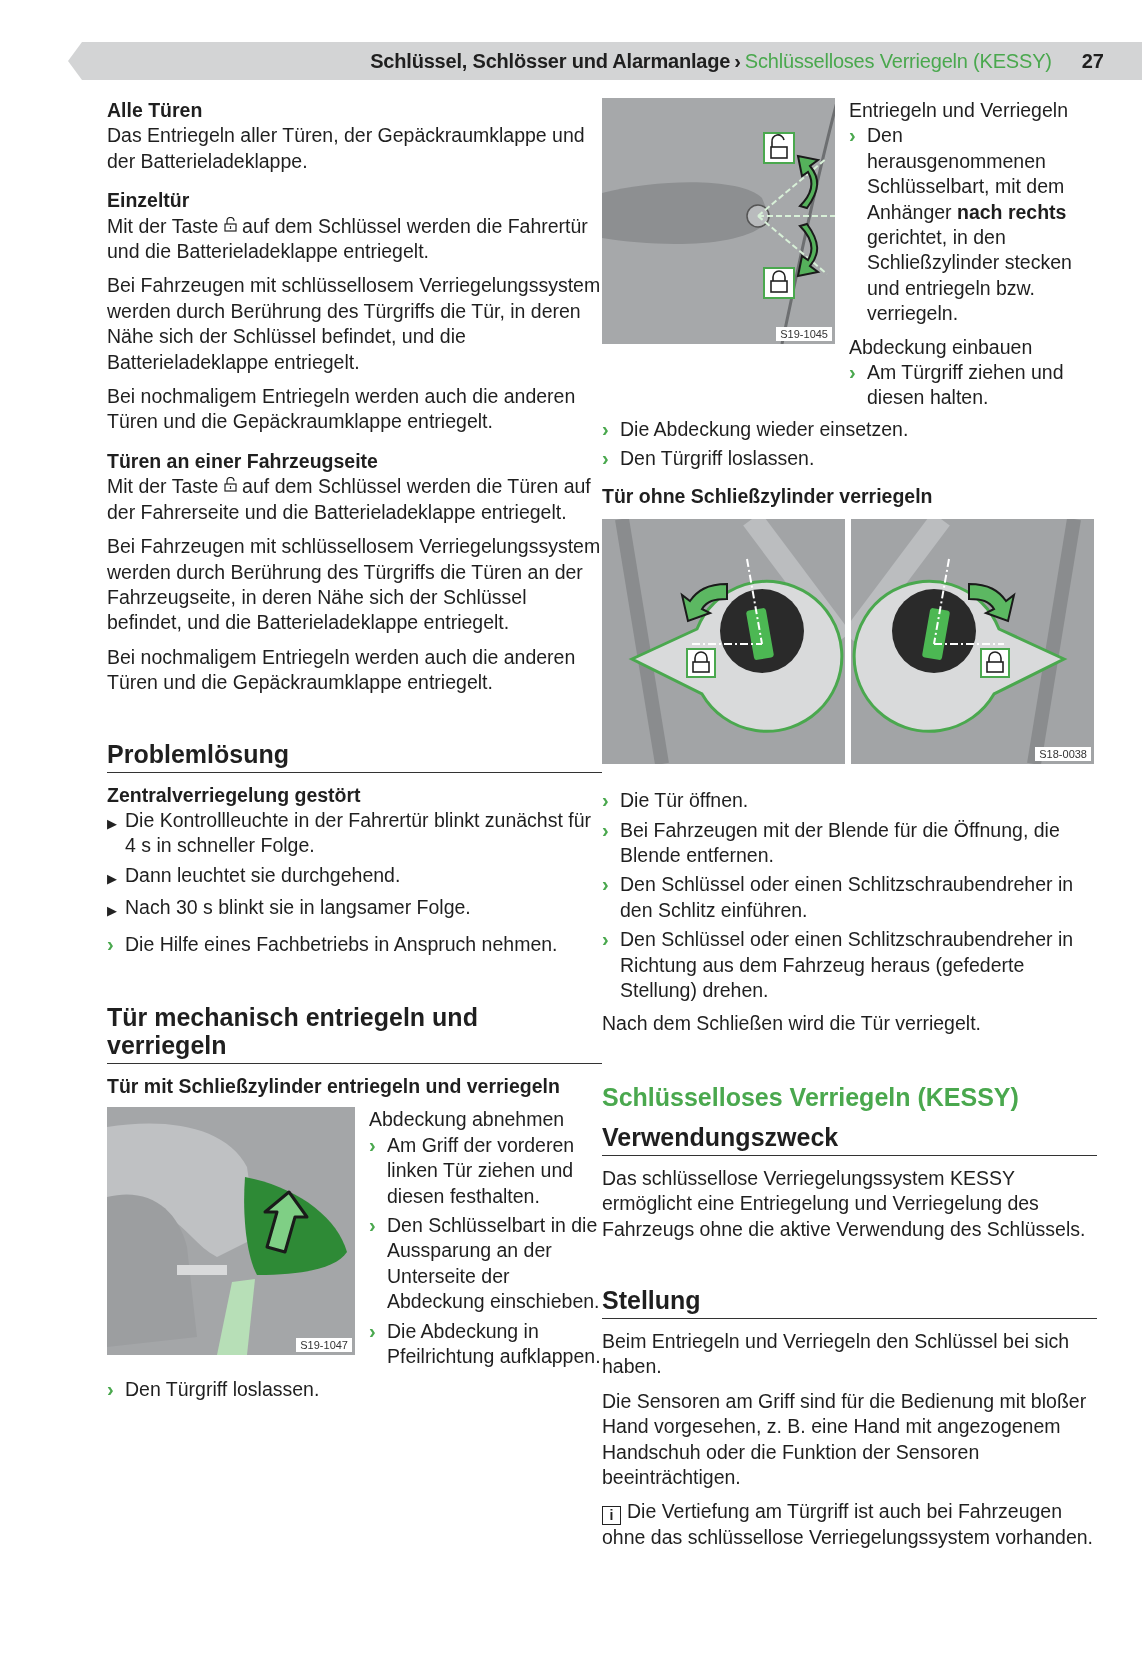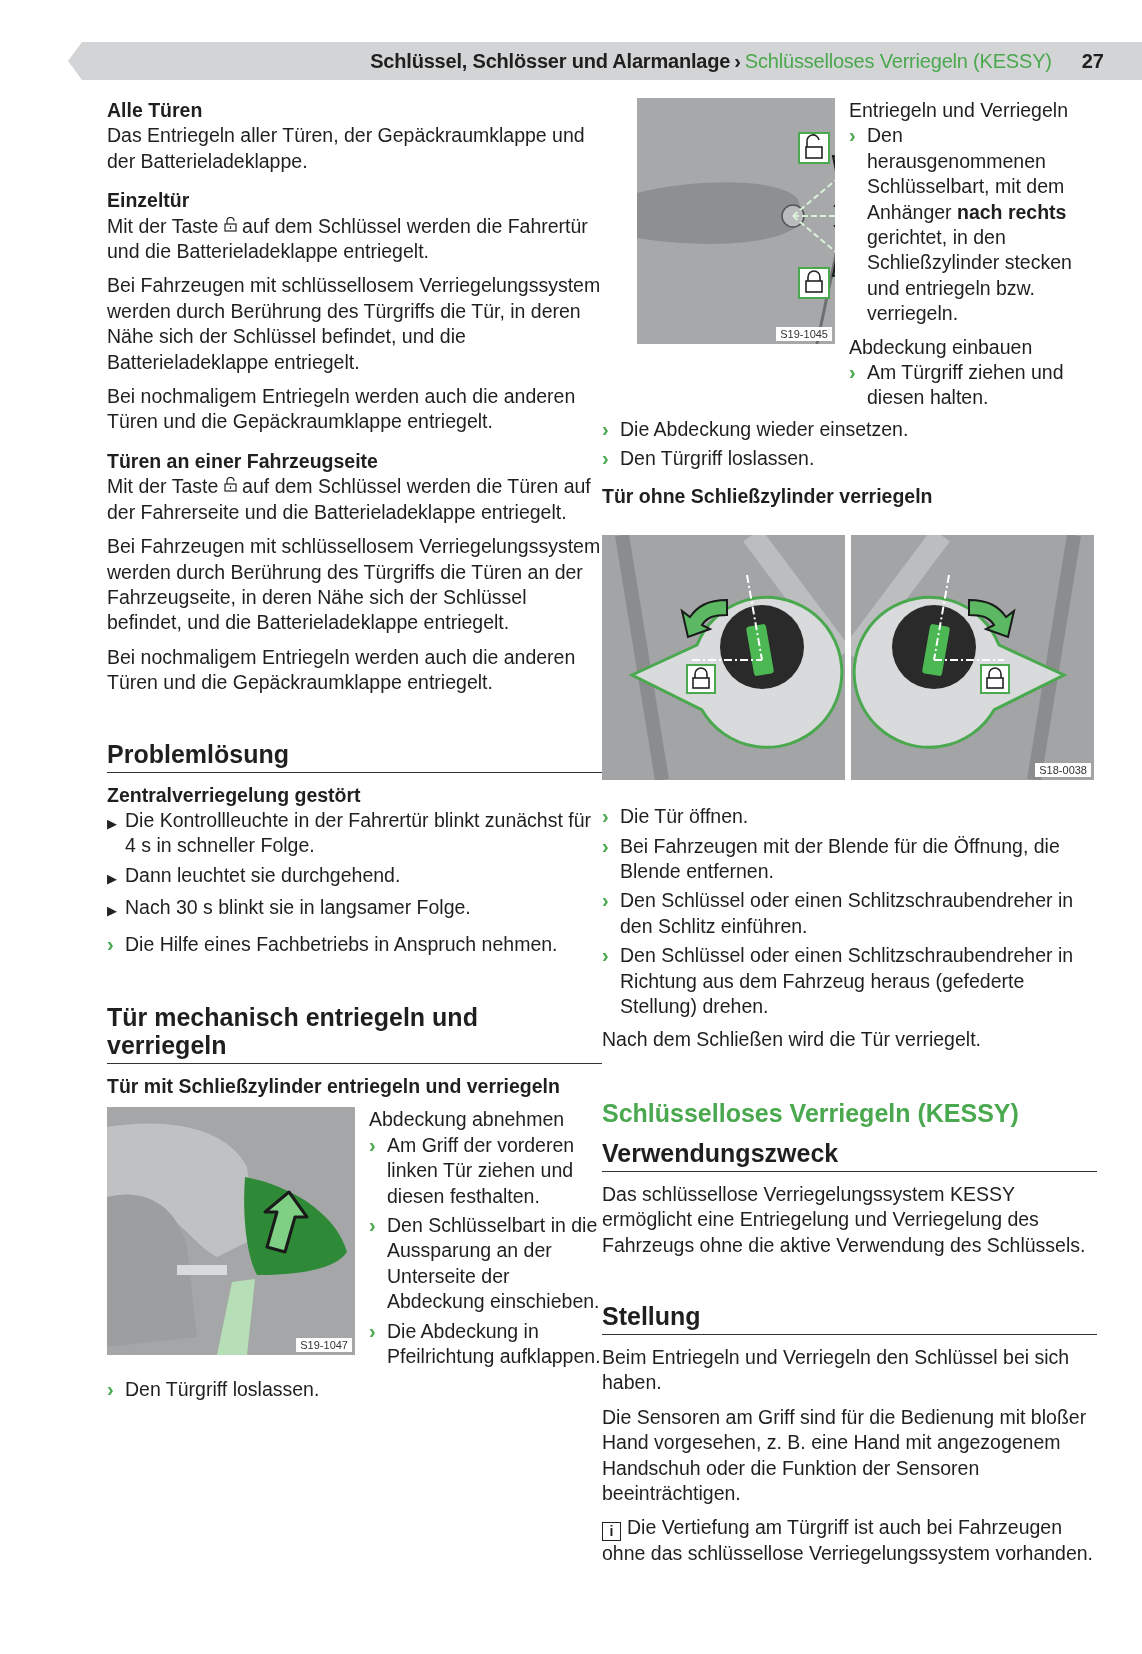--- a/index.html
+++ b/index.html
@@ -134,21 +134,21 @@
     </div>
   </div>
   <div class="step" style="margin-top:4px">
       <span class="mk">›</span>
       <span>Den Türgriff loslassen.</span>
     </div>
 </div>
 
 <div class="col col-right">
   <div class="flow">
-    <div class="fig" style="width:198px;height:246px;flex-shrink:0;background:#a6a8aa;margin-left:35px;">
+    <div class="fig" style="width:233px;height:246px;flex-shrink:0;background:#a6a8aa;">
       <svg width="246" height="246" viewBox="0 0 246 246">
         <path d="M236 0 C220 60 200 150 180 246" stroke="#6d6f71" stroke-width="3" fill="none"></path>
         <path d="M0 95 C60 80 140 80 160 100 L168 120 C150 150 60 150 0 140 Z" fill="#8d8f91"></path>
         <circle cx="156" cy="118" r="11" fill="#b9bbbd" stroke="#555" stroke-width="1.5"></circle>
         <line x1="156" y1="118" x2="225" y2="60" stroke="#d8f0d8" stroke-width="2" stroke-dasharray="6 3"></line>
         <line x1="156" y1="118" x2="240" y2="118" stroke="#d8f0d8" stroke-width="2" stroke-dasharray="6 3"></line>
         <line x1="156" y1="118" x2="225" y2="176" stroke="#d8f0d8" stroke-width="2" stroke-dasharray="6 3"></line>
         <path d="M205 110 C218 92 218 80 208 68 L216 62 L196 58 L200 78 L206 74 C212 84 210 96 198 108 Z" fill="#55b15b" stroke="#1a1a1a" stroke-width="2"></path>
         <path d="M205 126 C218 144 218 156 208 168 L216 174 L196 178 L200 158 L206 162 C212 152 210 140 198 128 Z" fill="#55b15b" stroke="#1a1a1a" stroke-width="2"></path>
         <rect x="162" y="35" width="30" height="30" fill="#ffffff" stroke="#4aa84e" stroke-width="2"></rect>
@@ -175,21 +175,21 @@
   </div>
   <div class="step" style="margin-top:2px">
       <span class="mk">›</span>
       <span>Die Abdeckung wieder einsetzen.</span>
     </div>
   <div class="step" style="margin-bottom:12px">
       <span class="mk">›</span>
       <span>Den Türgriff loslassen.</span>
     </div>
 
-  <div class="h-bold" style="margin-bottom:26px">Tür ohne Schließzylinder verriegeln</div>
+  <div class="h-bold" style="margin-bottom:10px">Tür ohne Schließzylinder verriegeln</div>
   <div style="display:flex;gap:6px;position:relative;width:492px;height:245px;margin-bottom:24px">
     <div class="fig" style="width:243px;height:245px;background:#a2a4a6">
       <svg width="243" height="245" viewBox="0 0 243 245">
         <path d="M20 0 L60 245" stroke="#8a8c8e" stroke-width="14"></path>
         <path d="M150 0 L240 120" stroke="#bbbdbf" stroke-width="22"></path>
         <path d="M30 140 L95 110 A75 75 0 1 1 100 175 Z" fill="#d9dadb" stroke="#4aa84e" stroke-width="3"></path>
         <circle cx="160" cy="112" r="42" fill="#2a2a2a"></circle>
         <rect x="148" y="90" width="20" height="50" rx="3" fill="#4cb853" transform="rotate(-10 158 115)"></rect>
         <path d="M125 65 C105 65 95 72 88 82 L80 76 L86 102 L108 94 L100 90 C105 82 112 80 125 80 Z" fill="#5cb862" stroke="#1a1a1a" stroke-width="2"></path>
         <line x1="145" y1="40" x2="160" y2="125" stroke="#ffffff" stroke-width="2" stroke-dasharray="8 3 2 3"></line>

